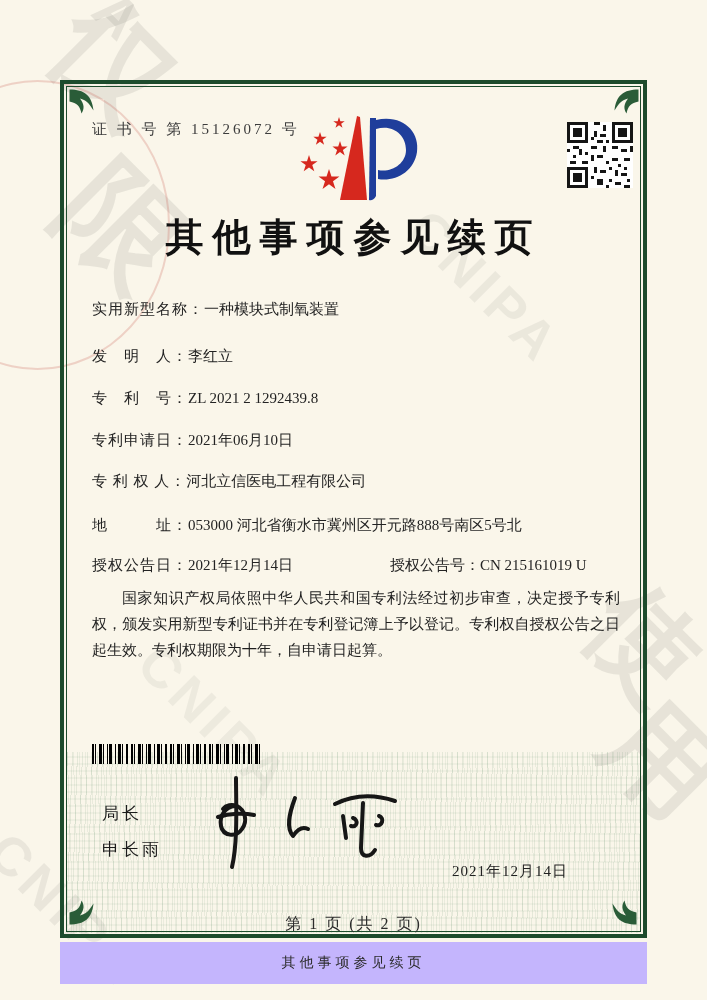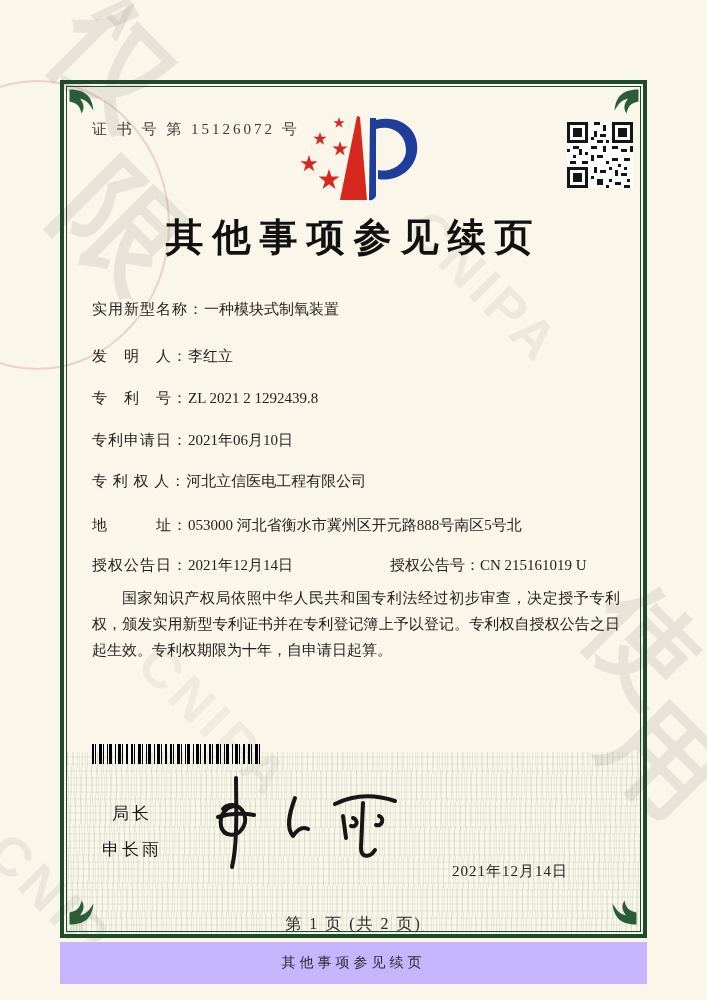--- a/index.html
+++ b/index.html
@@ -68,21 +68,21 @@
   
   .barcode { position:absolute; left:92px; top:744px; width:170px; height:20px;
              background:repeating-linear-gradient(90deg,
                #000 0 2px, transparent 2px 3px, #000 3px 4px, transparent 4px 7px,
                #000 7px 10px, transparent 10px 11px, #000 11px 12px, transparent 12px 15px,
                #000 15px 16px, transparent 16px 17px, #000 17px 20px, transparent 20px 23px,
                #000 23px 24px, transparent 24px 26px, #000 26px 29px, transparent 29px 30px,
                #000 30px 31px, transparent 31px 34px, #000 34px 36px, transparent 36px 39px); }
   .signer { position:absolute; left:102px; top:802px; font-size:17px; letter-spacing:3px;
             color:#1c1c1c; font-family:"Liberation Sans","DejaVu Sans",sans-serif; }
-  .signer div { margin-bottom:13px;text-align:center; }
+  .signer div { margin-bottom:13px; }
   .signature { position:absolute; left:195px; top:772px; width:225px; height:100px; }
   .issue-date { position:absolute; left:430px; top:862px; width:160px; text-align:center;
                 font-size:15px; letter-spacing:1px; color:#222; }
   .page-no { position:absolute; left:0; top:914px; width:707px; text-align:center;
              font-size:16px; letter-spacing:2px; color:#2b2b2b; }
 </style>
 </head>
 <body>
 
 <div class="wm wm-0">仅</div>

